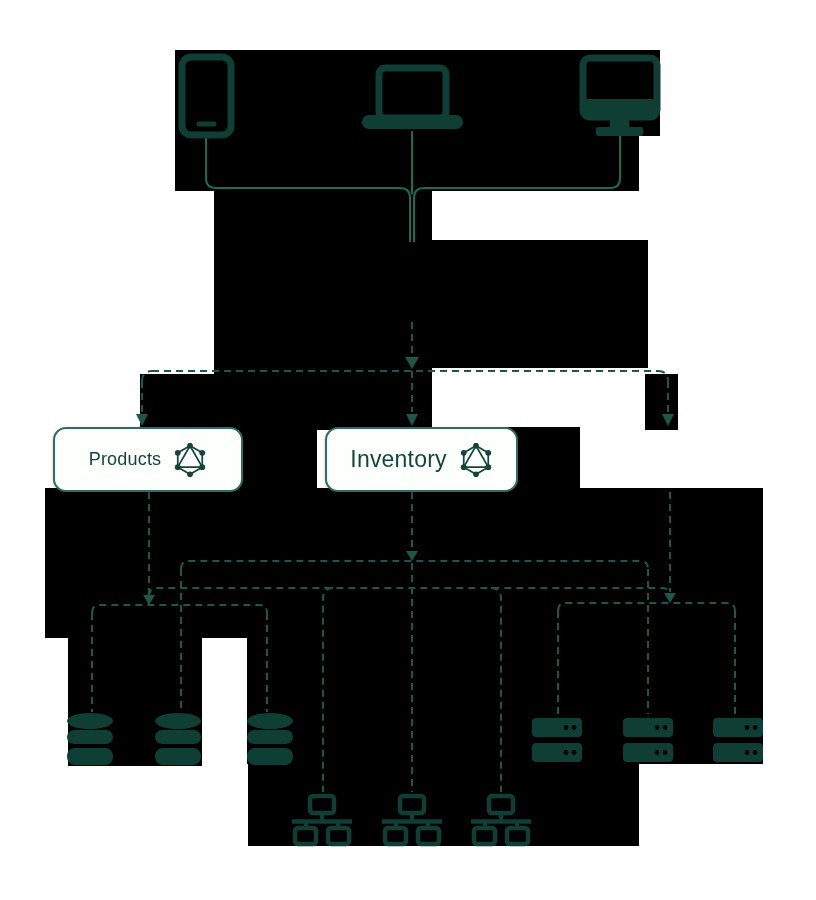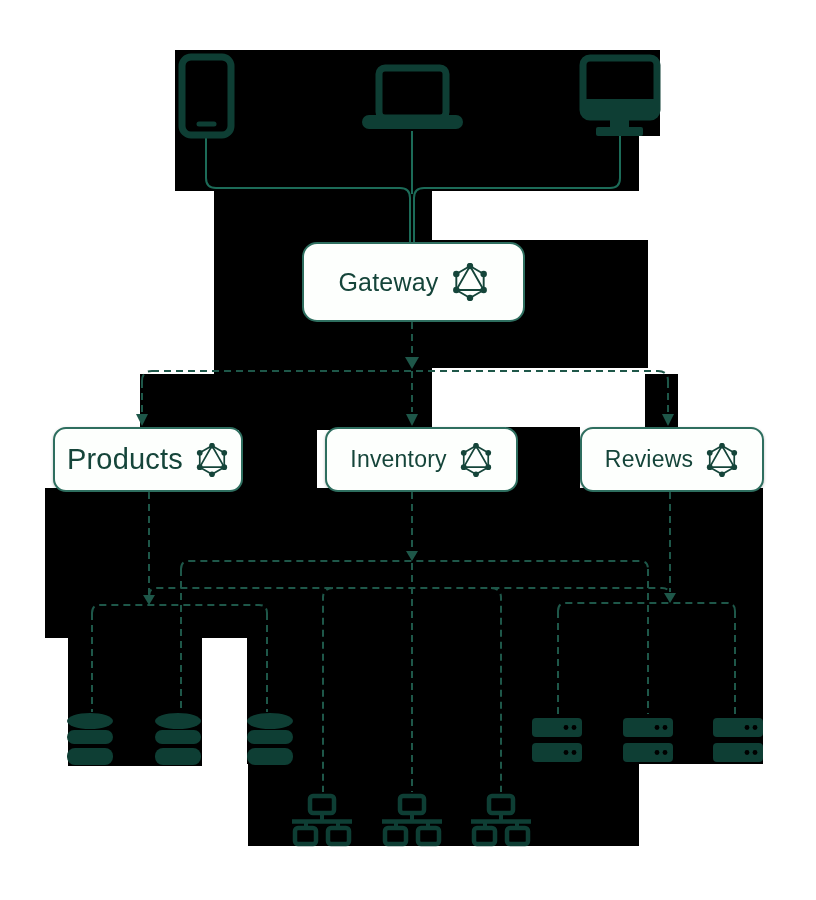--- a/index.html
+++ b/index.html
@@ -5,21 +5,21 @@
   html,body{margin:0;padding:0;background:#ffffff;}
   #stage{position:relative;width:816px;height:900px;background:#ffffff;overflow:hidden;
          font-family:"Liberation Sans", sans-serif;}
   .blk{position:absolute;background:#000000;}
   #lines{position:absolute;left:0;top:0;width:816px;height:900px;}
   .node{position:absolute;display:flex;align-items:center;justify-content:center;gap:12px;
         background:#fdfffd;border:2px solid #2e6e5f;border-radius:13px;
         box-shadow:0 1px 3px rgba(0,0,0,0.25);color:#15453a;}
   .node .lbl{font-weight:500;letter-spacing:0.2px;}
   #node-gateway{left:302px;top:242px;width:219px;height:76px;font-size:25px;border-radius:15px;}
-  #node-products{left:53px;top:427px;width:186px;height:61px;font-size:29px;}
+  #node-products{left:53px;top:427px;width:186px;height:61px;font-size:18px;}
   #node-inventory{left:325px;top:427px;width:189px;height:61px;font-size:23px;}
   #node-reviews{left:580px;top:427px;width:180px;height:61px;font-size:23px;}
   .gql{flex:0 0 auto;}
 </style>
 </head>
 <body>
 
 <div id="stage">
 
   <div class="blk" style="left:175px;top:50px;width:485px;height:86px"></div>
@@ -154,85 +154,51 @@
     <g stroke="#0e3e34" fill="none">
       <rect x="489" y="796" width="24" height="17" rx="3" stroke-width="4.5"></rect>
       <path d="M501,813 V821" stroke-width="4"></path>
       <path d="M471,821.5 H531" stroke-width="4.5"></path>
       <path d="M485,821 V828 M517,821 V828" stroke-width="4"></path>
       <rect x="474" y="828" width="21" height="16" rx="3" stroke-width="4.5"></rect>
       <rect x="507" y="828" width="21" height="16" rx="3" stroke-width="4.5"></rect>
     </g>
   </svg>
 
-  <div class="node" id="node-gateway">
-    <span class="lbl">Gateway</span>
-    <svg class="gql" width="38" height="38" viewBox="0 0 100 100">
+
+  <div class="node" id="node-products">
+    <span class="lbl">Products</span>
+    <svg class="gql" width="34" height="34" viewBox="0 0 100 100">
       <g stroke="#15453a" stroke-width="5" fill="none">
         <path d="M50,8 86,29 86,71 50,92 14,71 14,29 Z"></path>
         <path d="M50,8 86,71 14,71 Z"></path>
       </g>
       <g fill="#15453a">
         <circle cx="50" cy="8" r="8.5"></circle>
           <circle cx="86" cy="29" r="8.5"></circle>
           <circle cx="86" cy="71" r="8.5"></circle>
         <circle cx="50" cy="92" r="8.5"></circle>
           <circle cx="14" cy="71" r="8.5"></circle>
           <circle cx="14" cy="29" r="8.5"></circle>
       </g>
     </svg>
   </div>
 
-  <div class="node" id="node-products">
-    <span class="lbl">Products</span>
+  <div class="node" id="node-inventory">
+    <span class="lbl">Inventory</span>
     <svg class="gql" width="34" height="34" viewBox="0 0 100 100">
       <g stroke="#15453a" stroke-width="5" fill="none">
         <path d="M50,8 86,29 86,71 50,92 14,71 14,29 Z"></path>
         <path d="M50,8 86,71 14,71 Z"></path>
       </g>
       <g fill="#15453a">
         <circle cx="50" cy="8" r="8.5"></circle>
           <circle cx="86" cy="29" r="8.5"></circle>
           <circle cx="86" cy="71" r="8.5"></circle>
         <circle cx="50" cy="92" r="8.5"></circle>
           <circle cx="14" cy="71" r="8.5"></circle>
           <circle cx="14" cy="29" r="8.5"></circle>
       </g>
     </svg>
   </div>
 
-  <div class="node" id="node-inventory">
-    <span class="lbl">Inventory</span>
-    <svg class="gql" width="34" height="34" viewBox="0 0 100 100">
-      <g stroke="#15453a" stroke-width="5" fill="none">
-        <path d="M50,8 86,29 86,71 50,92 14,71 14,29 Z"></path>
-        <path d="M50,8 86,71 14,71 Z"></path>
-      </g>
-      <g fill="#15453a">
-        <circle cx="50" cy="8" r="8.5"></circle>
-          <circle cx="86" cy="29" r="8.5"></circle>
-          <circle cx="86" cy="71" r="8.5"></circle>
-        <circle cx="50" cy="92" r="8.5"></circle>
-          <circle cx="14" cy="71" r="8.5"></circle>
-          <circle cx="14" cy="29" r="8.5"></circle>
-      </g>
-    </svg>
-  </div>
-
-  <div class="node" id="node-reviews">
-    <span class="lbl">Reviews</span>
-    <svg class="gql" width="34" height="34" viewBox="0 0 100 100">
-      <g stroke="#15453a" stroke-width="5" fill="none">
-        <path d="M50,8 86,29 86,71 50,92 14,71 14,29 Z"></path>
-        <path d="M50,8 86,71 14,71 Z"></path>
-      </g>
-      <g fill="#15453a">
-        <circle cx="50" cy="8" r="8.5"></circle>
-          <circle cx="86" cy="29" r="8.5"></circle>
-          <circle cx="86" cy="71" r="8.5"></circle>
-        <circle cx="50" cy="92" r="8.5"></circle>
-          <circle cx="14" cy="71" r="8.5"></circle>
-          <circle cx="14" cy="29" r="8.5"></circle>
-      </g>
-    </svg>
-  </div>
 
 </div>
 
 </body></html>

